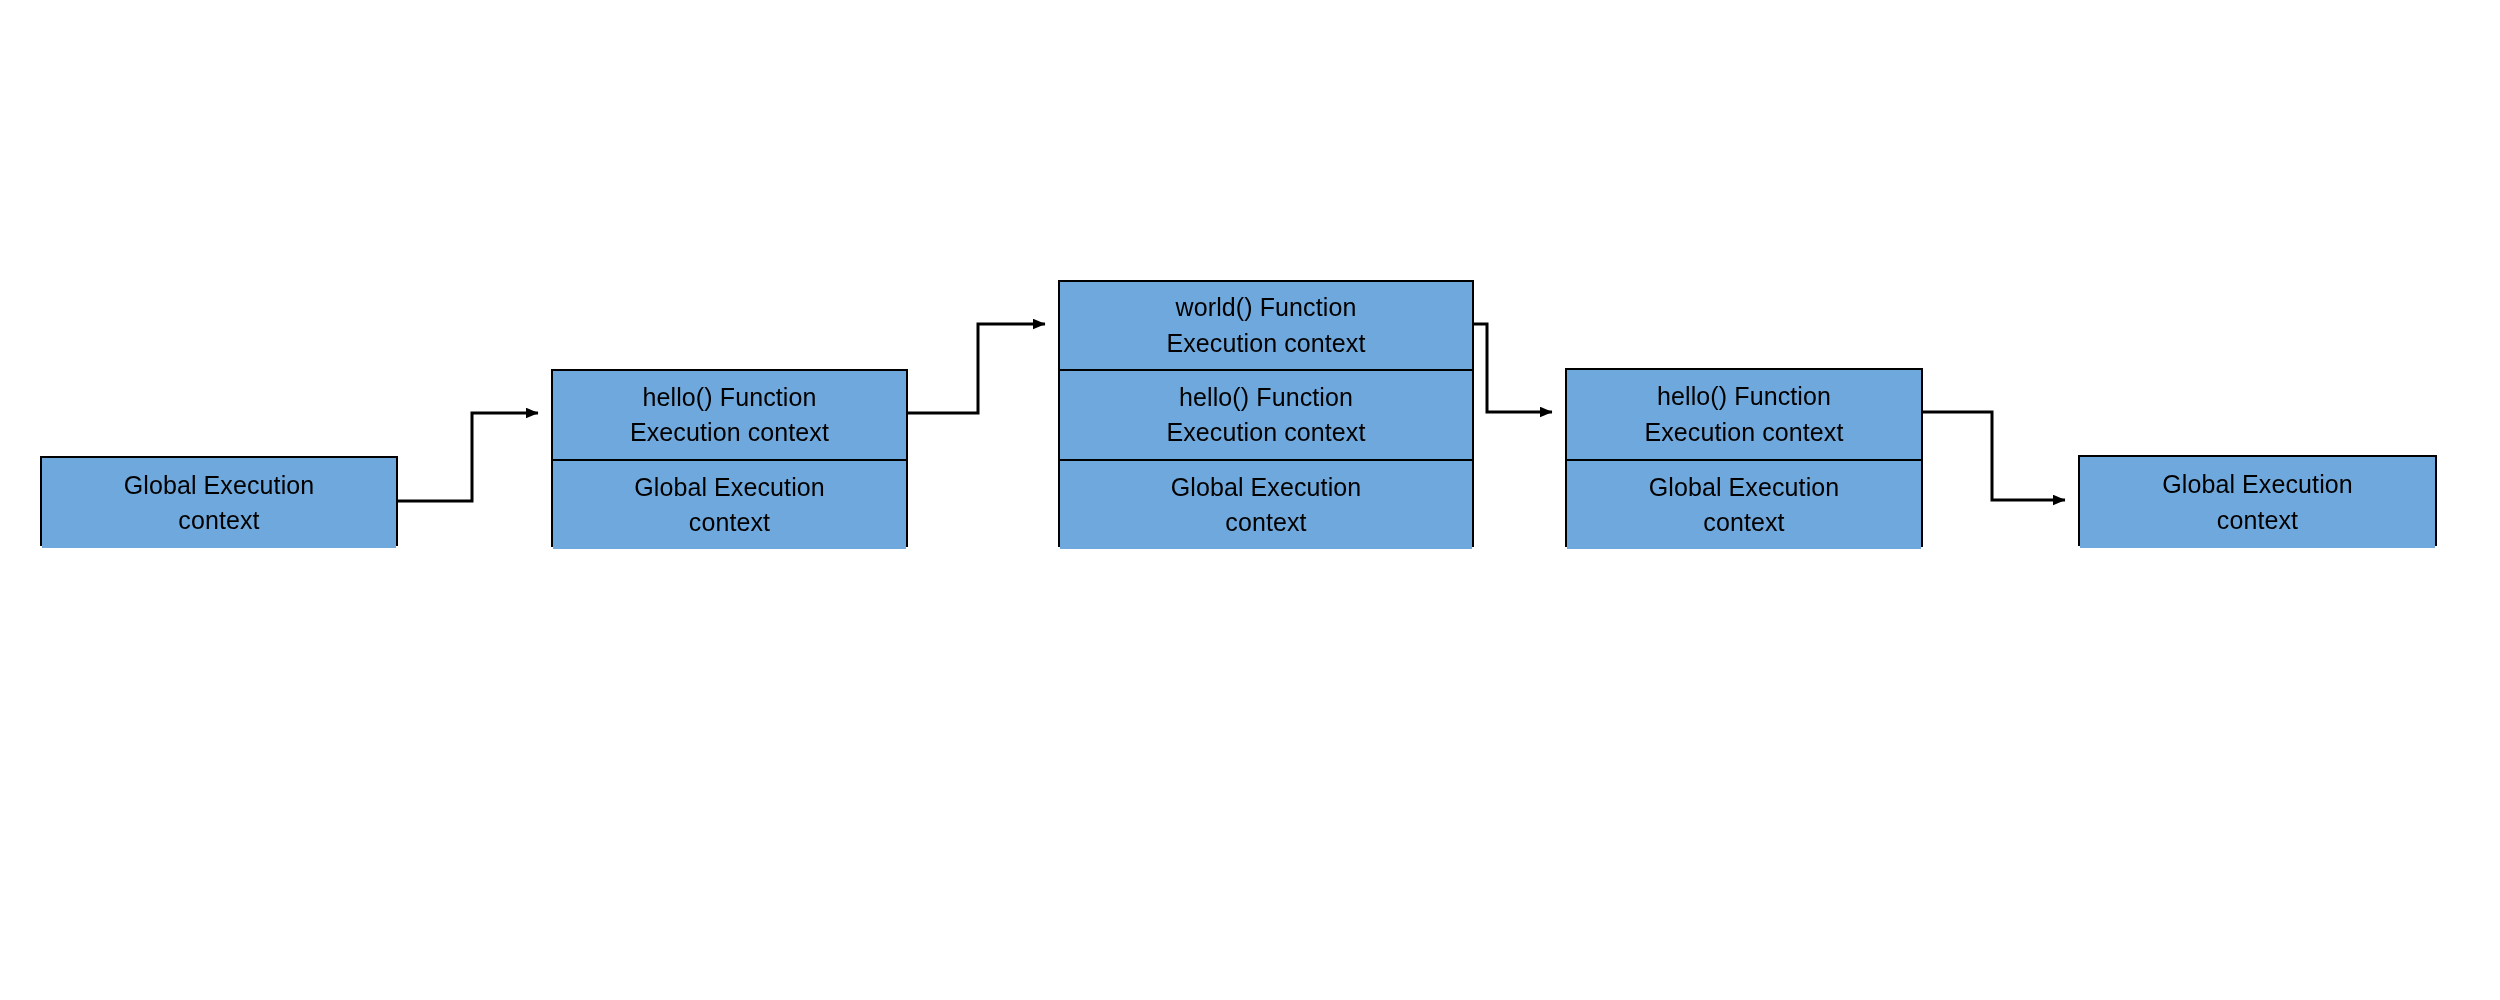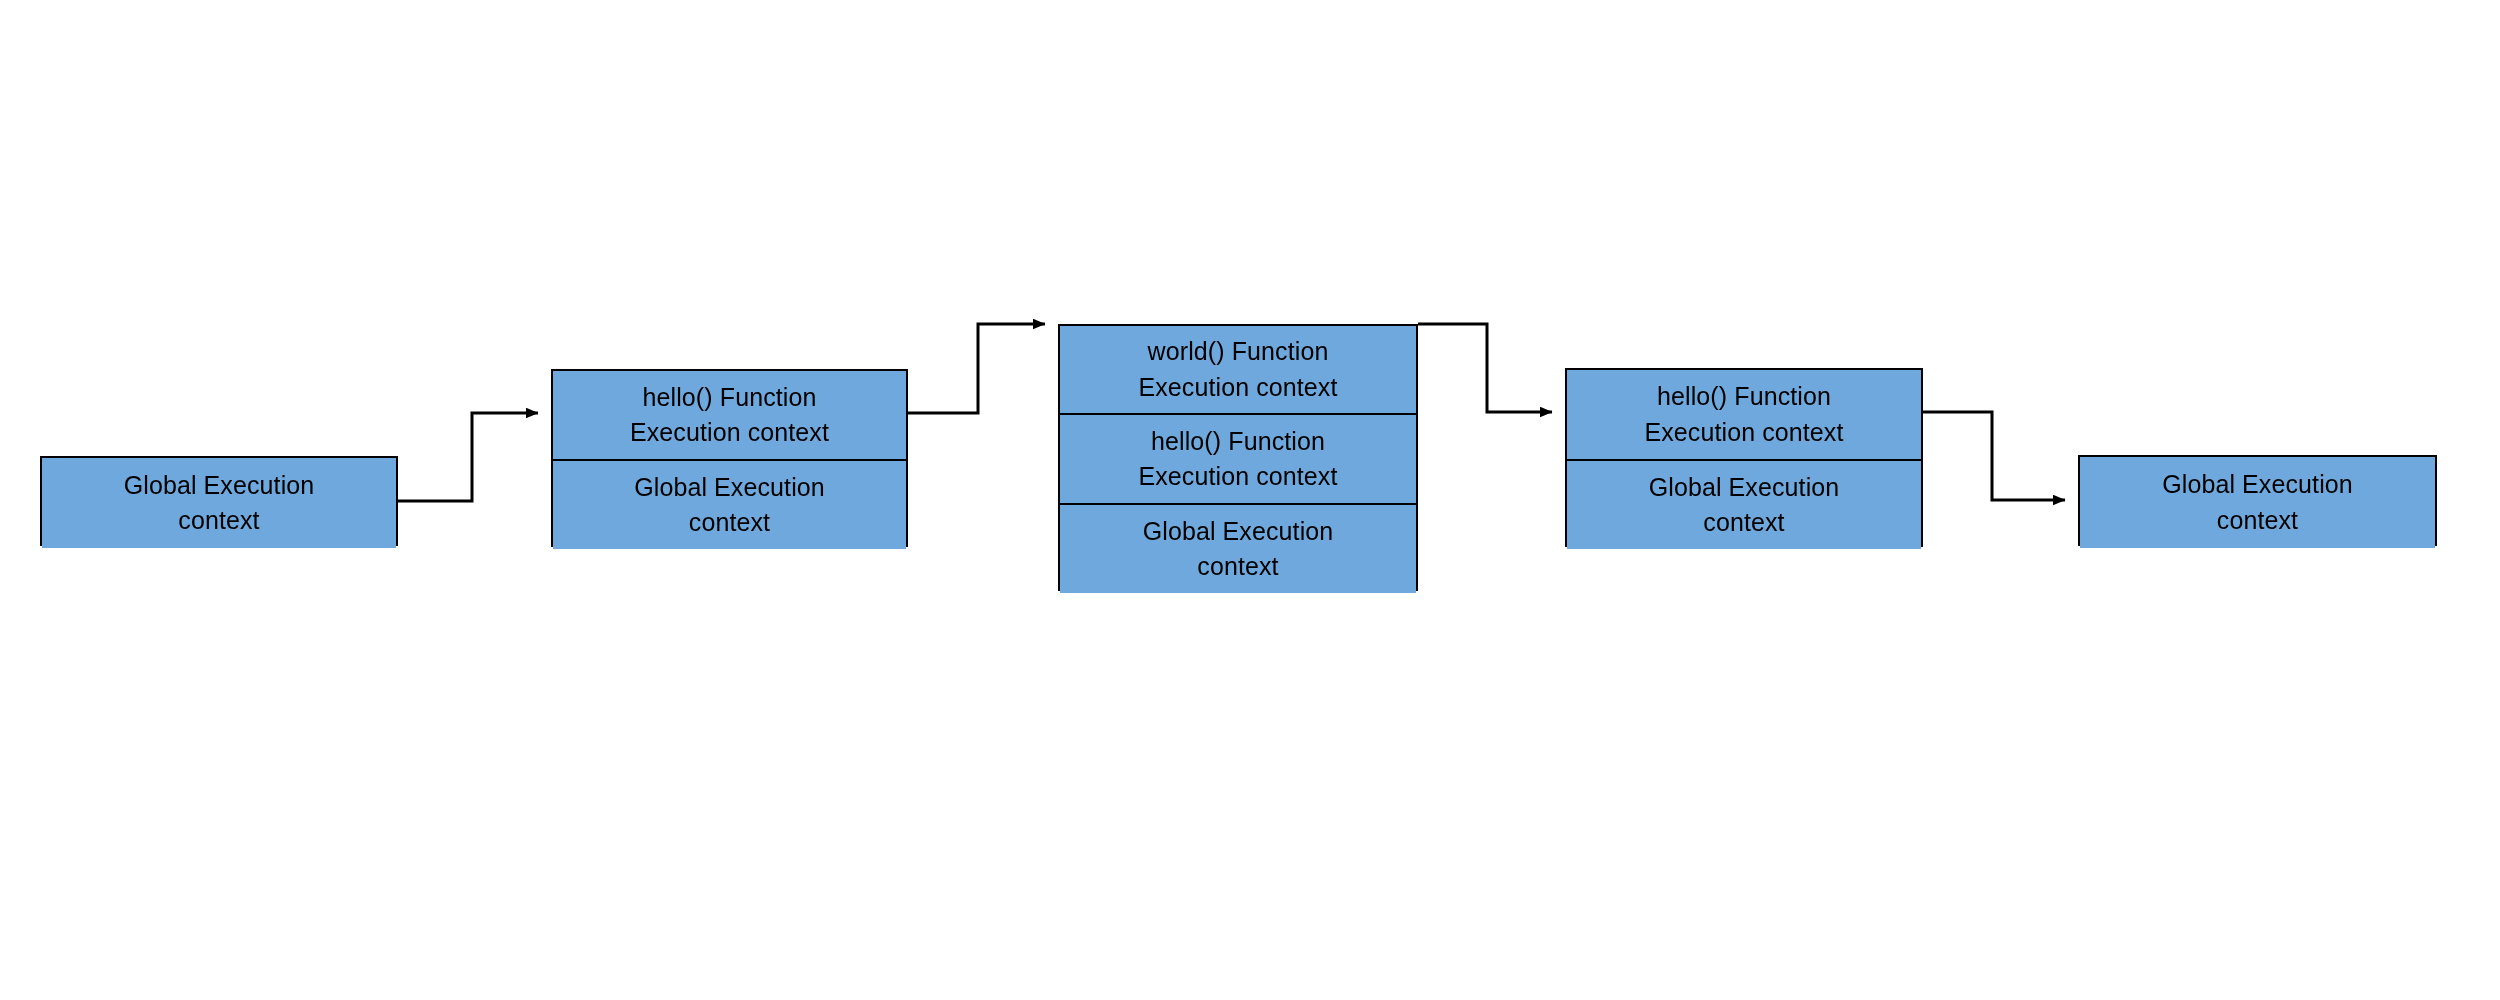--- a/index.html
+++ b/index.html
@@ -81,21 +81,21 @@
       <div class="stack" style="left: 551px; top: 369px; width: 357px; height: 178px; background: rgb(111, 168, 220); border-color: rgb(0, 0, 0);">
         <div class="frame" style="height: 88px; background: rgb(111, 168, 220); color: rgb(0, 0, 0);">
           <span class="ln">hello() Function</span>
           <span class="ln">Execution context</span>
         </div>
         <div class="frame" style="height: 90px; background: rgb(111, 168, 220); color: rgb(0, 0, 0);">
           <span class="ln">Global Execution</span>
           <span class="ln">context</span>
         </div>
       </div>
-      <div class="stack" style="left: 1058px; top: 280px; width: 360px; height: 267px; background: rgb(111, 168, 220); border-color: rgb(0, 0, 0); margin-top: 44px;">
+      <div class="stack" style="left: 1058px; top: 280px; width: 416px; height: 267px; background: rgb(111, 168, 220); border-color: rgb(0, 0, 0);">
         <div class="frame" style="height: 87px; background: rgb(111, 168, 220); color: rgb(0, 0, 0);">
           <span class="ln">world() Function</span>
           <span class="ln">Execution context</span>
         </div>
         <div class="frame" style="height: 90px; background: rgb(111, 168, 220); color: rgb(0, 0, 0);">
           <span class="ln">hello() Function</span>
           <span class="ln">Execution context</span>
         </div>
         <div class="frame" style="height: 90px; background: rgb(111, 168, 220); color: rgb(0, 0, 0);">
           <span class="ln">Global Execution</span>

